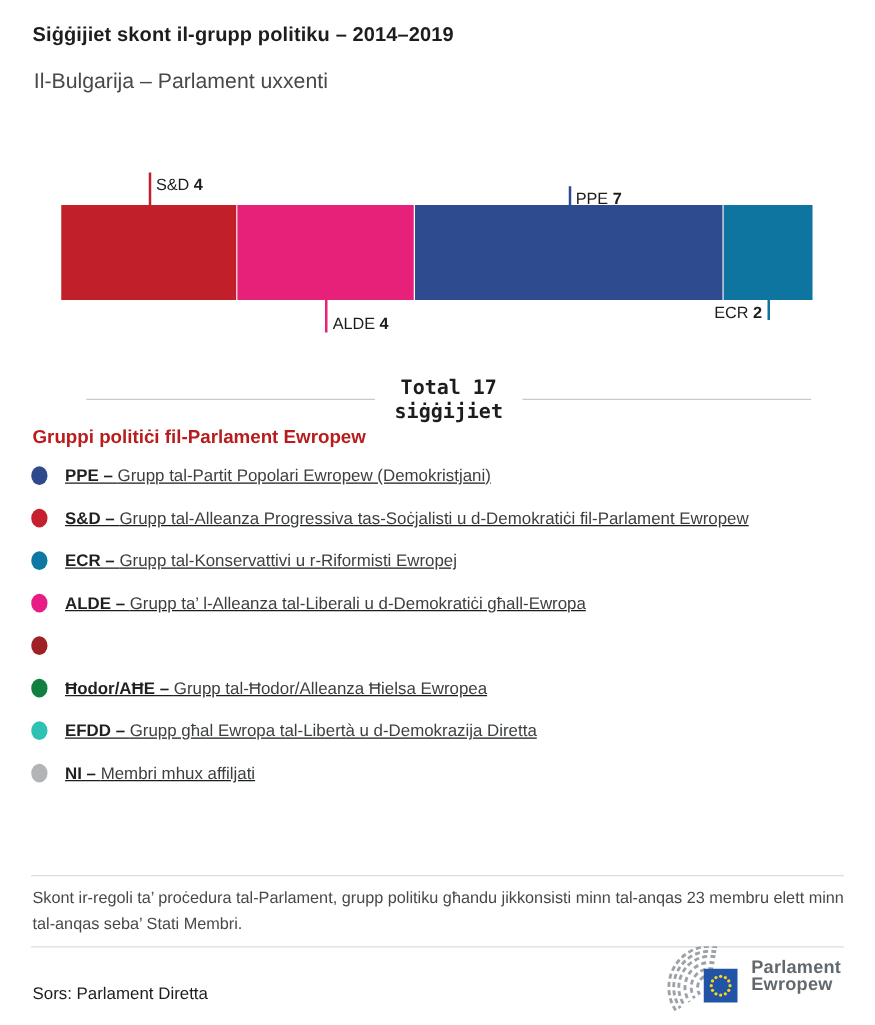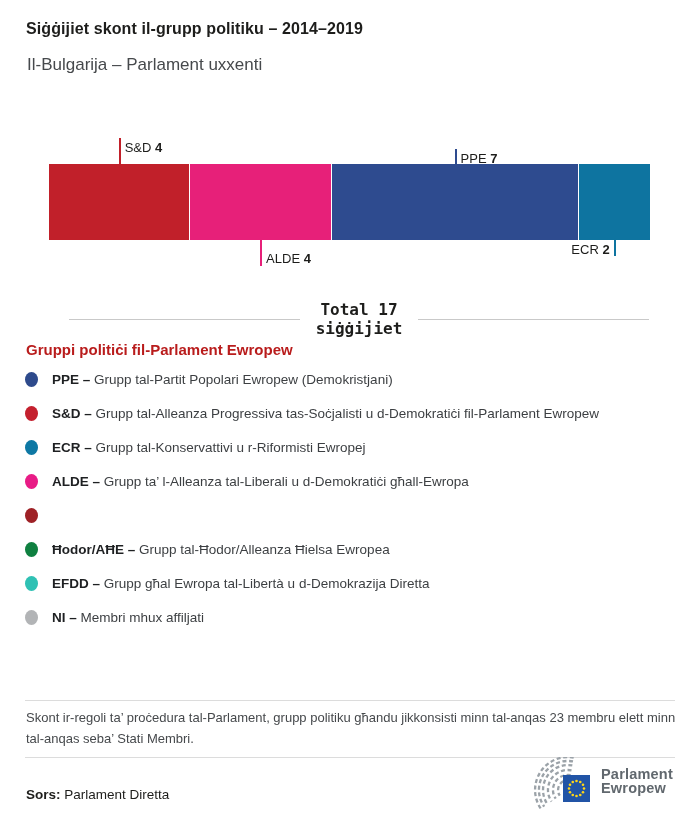--- a/index.html
+++ b/index.html
@@ -22,31 +22,31 @@
   .total-wrap{position:absolute;left:69px;top:299px;width:580px;height:40px;
               display:flex;align-items:center;}
   .total-line{flex:1;height:1px;background:#c9c9c9;}
   .total-text{flex:none;padding:0 16px;text-align:center;
               font-family:"DejaVu Sans Mono","Liberation Mono",monospace;
               font-weight:bold;font-size:16px;line-height:19px;color:#1d1d1b;}
 
   
   .legend-heading{position:absolute;left:26px;top:341px;font-size:15px;font-weight:bold;color:#b91c1c;}
   #legend{position:absolute;left:25px;top:372px;width:660px;}
-  .legend-row{display:flex;align-items:flex-start;height:16px;margin-bottom:18px;}
+  .legend-row{display:flex;align-items:flex-end;height:16px;margin-bottom:18px;text-decoration:underline;}
   .legend-row .dot{flex:none;width:13px;height:15px;border-radius:50%;margin-right:14px;}
   .legend-row .txt{font-size:13.5px;color:#3c3f42;white-space:nowrap;}
   .legend-row .txt b{color:#1e2022;font-weight:bold;}
 
   
   .rule{position:absolute;left:25px;width:650px;height:1px;background:#dcdcdc;}
   .footnote{position:absolute;left:26px;top:707px;width:655px;font-size:13px;
             line-height:21px;color:#46494c;}
   .source{position:absolute;left:26px;top:787px;font-size:13.5px;color:#1d1d1b;}
-  .source b{font-weight:bold;}
+  .source b{font-weight:normal;}
 
   
   .logo-svg{position:absolute;left:527px;top:757px;}
   .logo-text{position:absolute;left:601px;top:768px;font-size:14.5px;line-height:13.5px;
              font-weight:bold;color:#61686e;letter-spacing:.2px;}
 </style>
 </head>
 <body>
 
 <div id="page">

